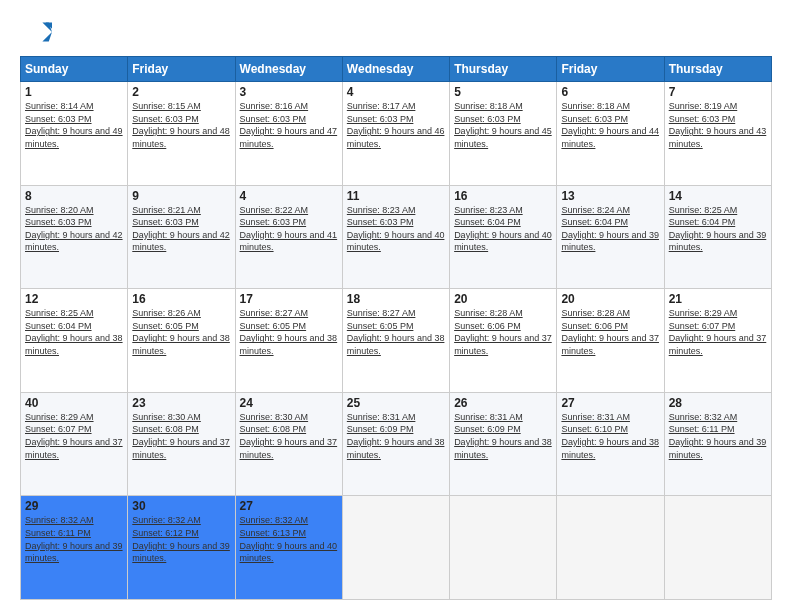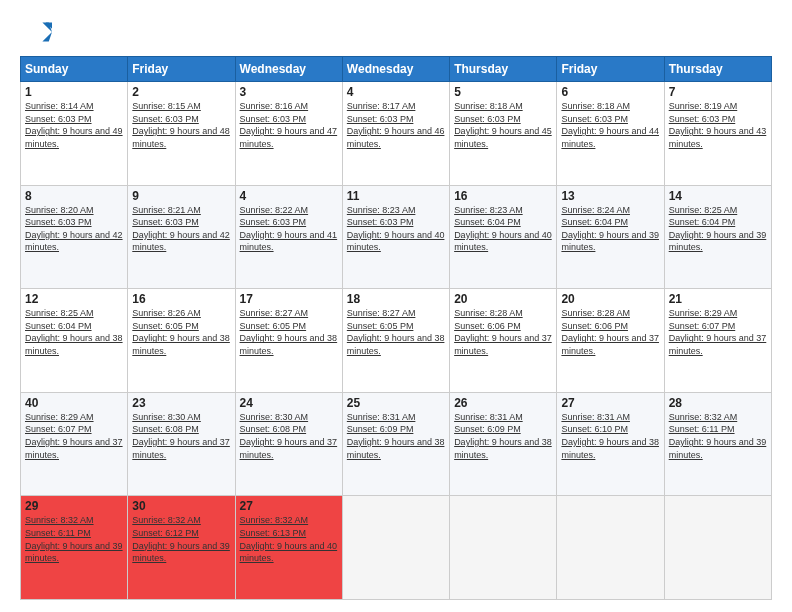--- a/index.html
+++ b/index.html
@@ -82,21 +82,21 @@
       vertical-align: top;
       padding: 3px 4px;
       font-size: 9.5px;
       color: #333;
       background: #fff;
     }
     .calendar tr:nth-child(even) td {
       background: #f5f7fa;
     }
     .calendar tr:last-child td {
-      background: #ef4444;
+      background: #3b82f6;
     }
     .day-num {
       font-size: 12px;
       font-weight: bold;
       color: #222;
       display: block;
       margin-bottom: 1px;
     }
     .day-info {
       font-size: 9px;

